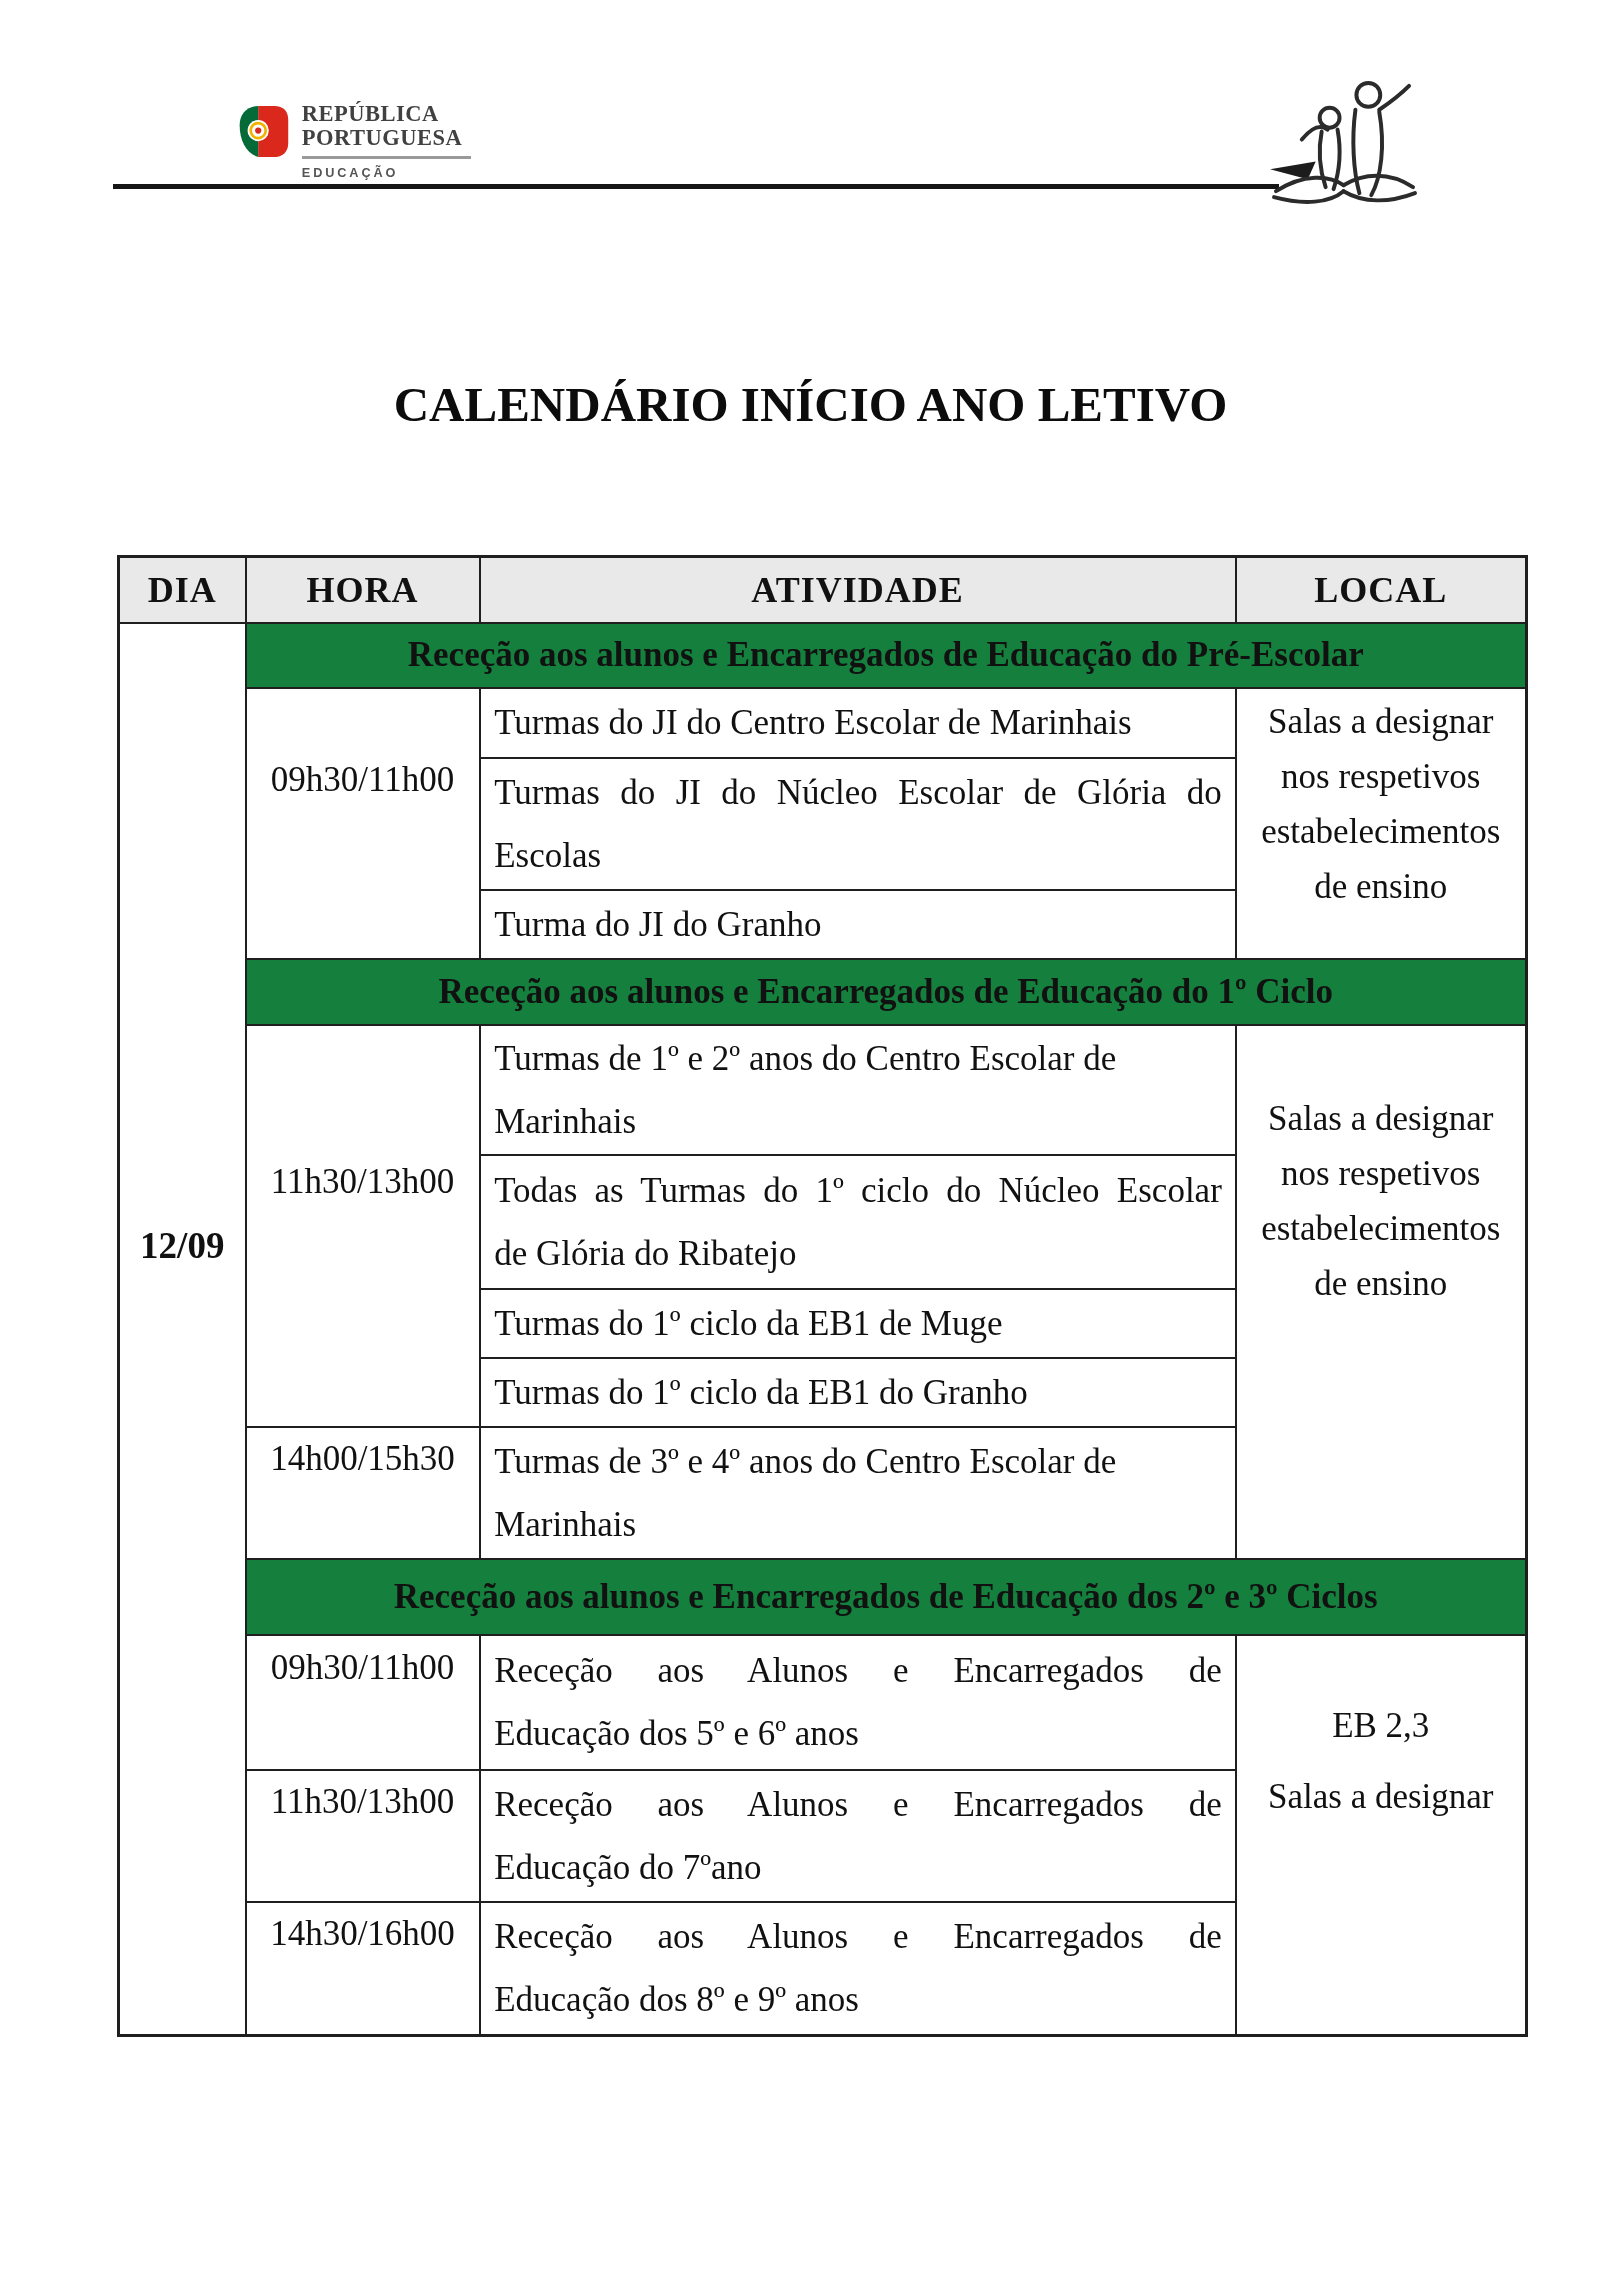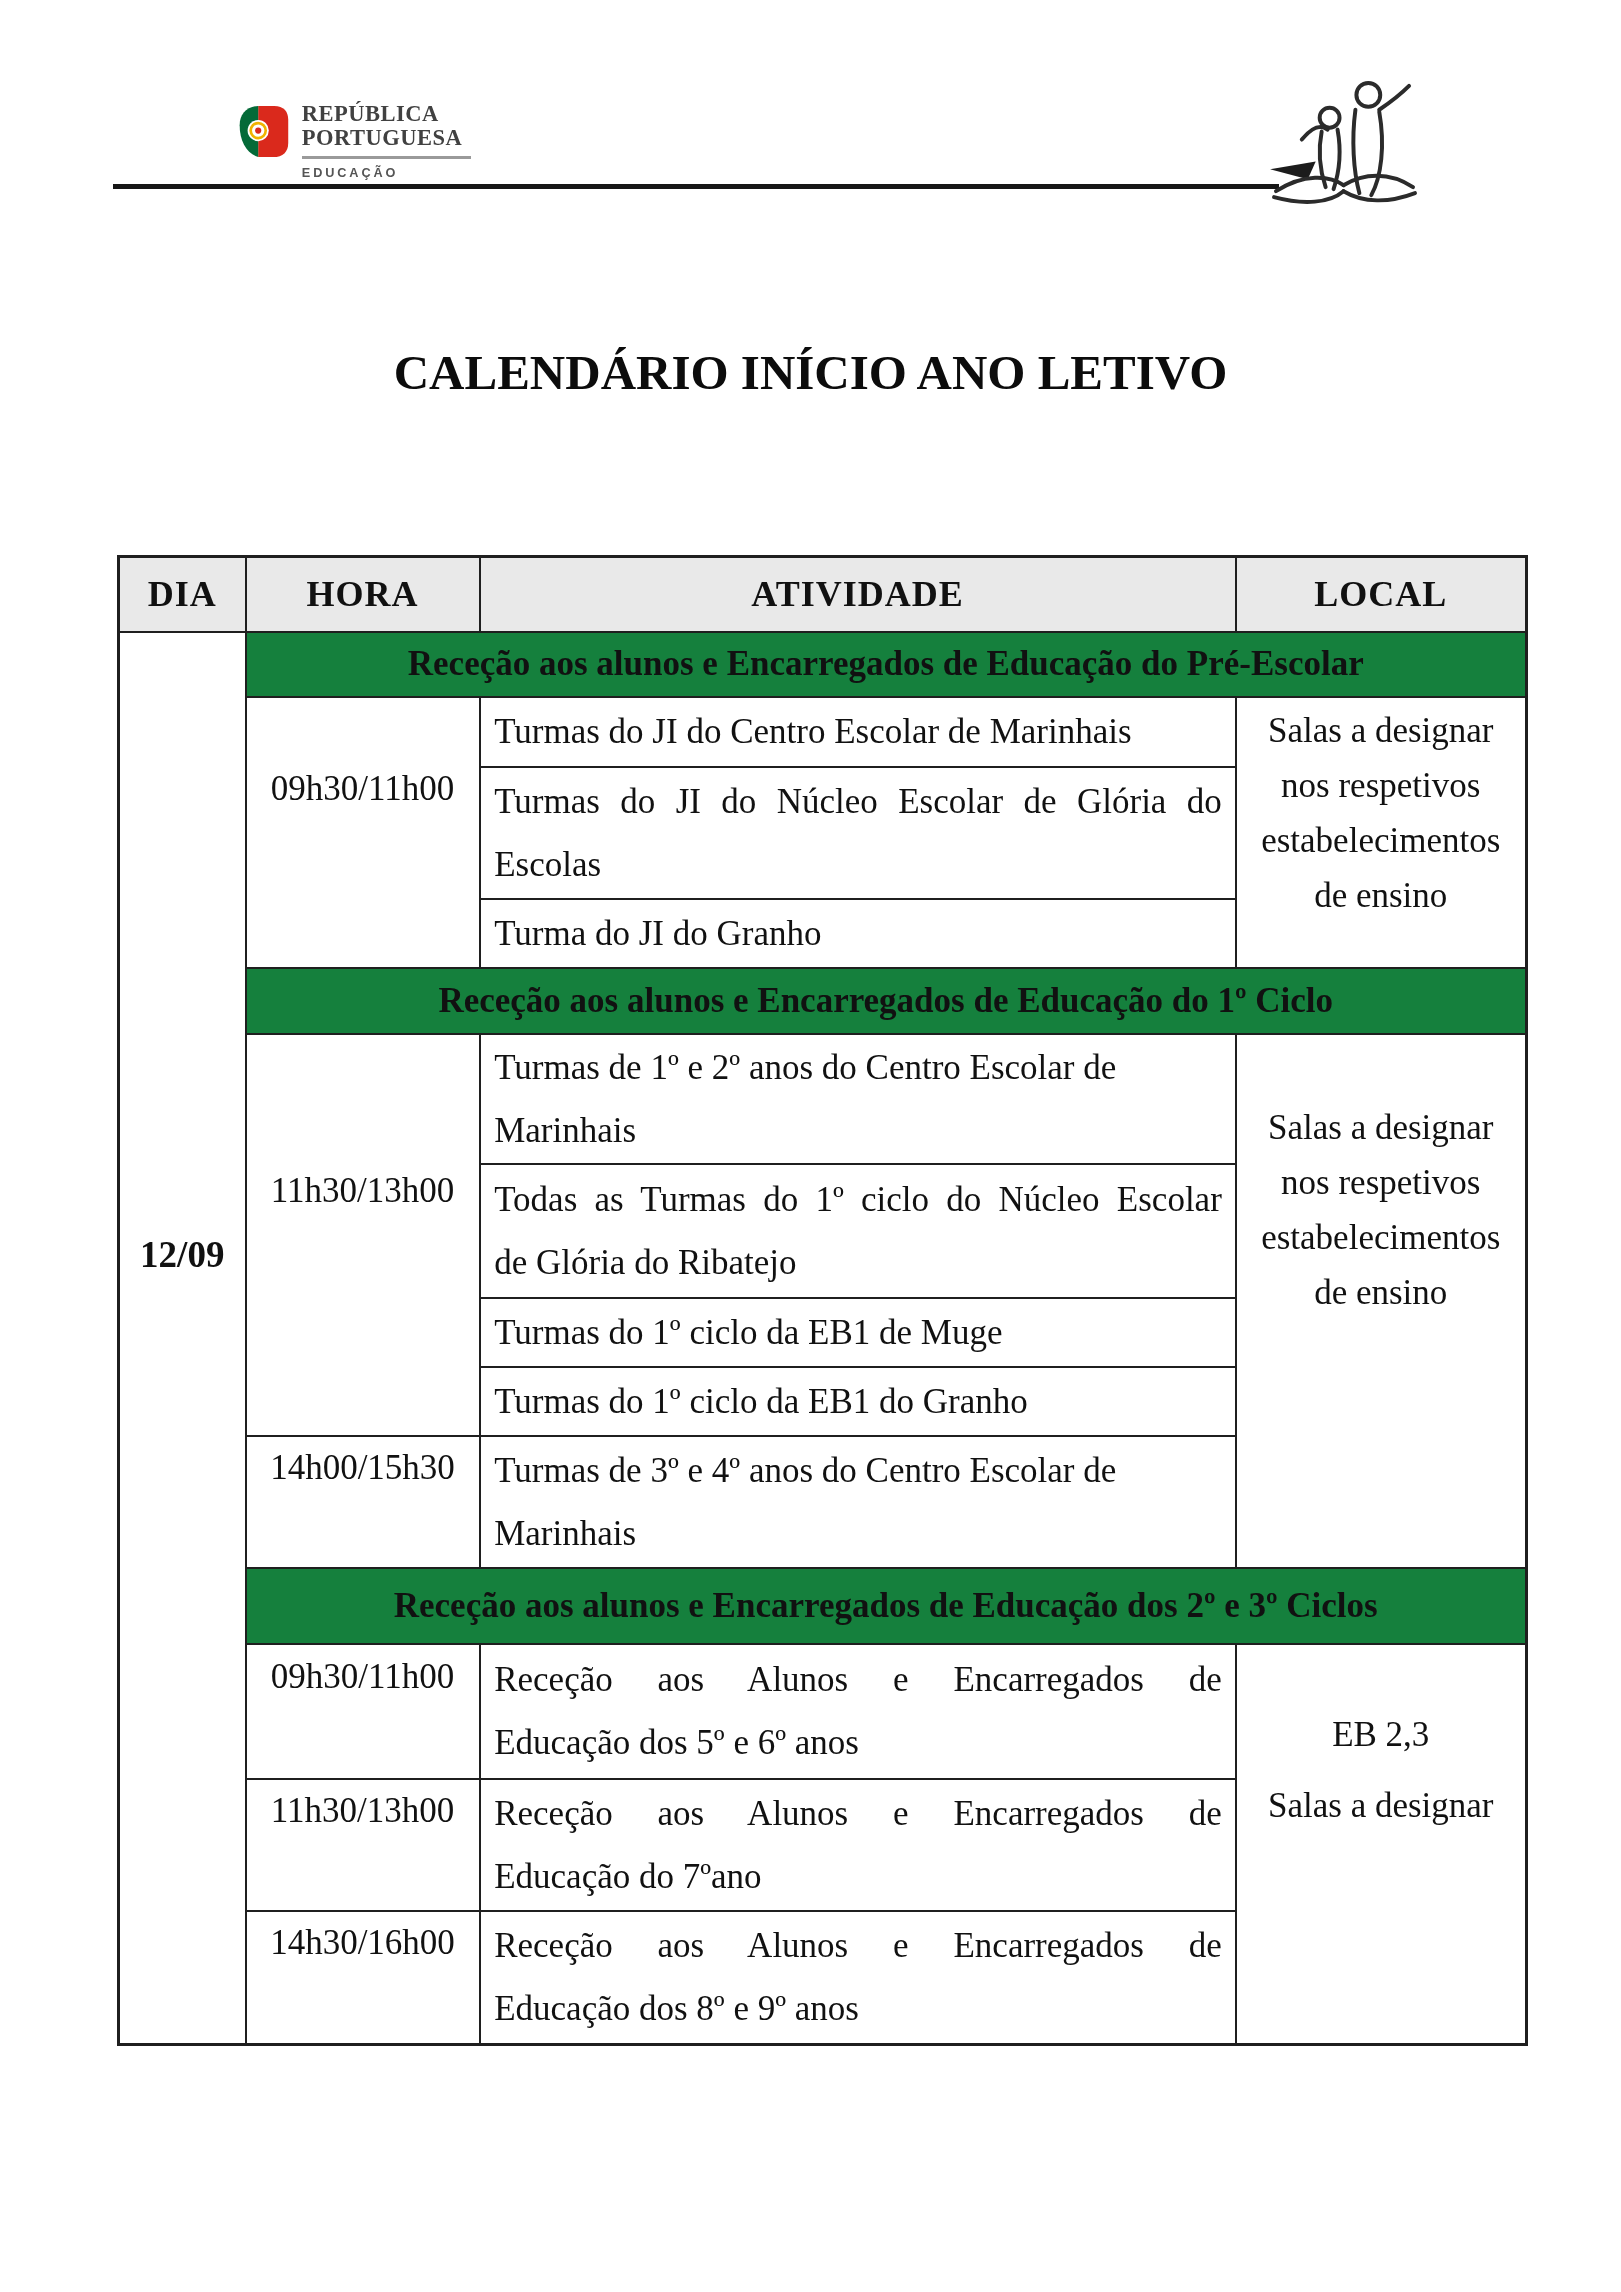--- a/index.html
+++ b/index.html
@@ -16,21 +16,21 @@
             font-family:"Liberation Sans","DejaVu Sans",sans-serif;}
   .school-name{position:absolute;left:554px;top:151px;white-space:nowrap;
                font-family:"Liberation Sans","DejaVu Sans",sans-serif;
                font-weight:bold;font-size:23.5px;letter-spacing:4.9px;color:#333;}
   .school-code{font-size:13.7px;letter-spacing:2px;color:#777;font-weight:bold;}
   .header-rule{position:absolute;left:113px;top:184px;width:1166px;height:4.9px;background:#161616;}
   .school-logo{position:absolute;left:1270px;top:78px;width:149px;height:139px;}
 
   
   .title1,.title2{position:absolute;left:0;width:1621px;text-align:center;
-                  font-weight:bold;font-size:49px;line-height:63px;color:#0c0c0c;}
+                  font-weight:bold;font-size:49px;line-height:63px;color:#0c0c0c;margin-top:32px;}
   .title1{top:341px;}
   .title2{top:439px;}
 
   
   table.cal{position:absolute;left:117px;top:555px;width:1408px;
             border-collapse:collapse;table-layout:fixed;font-size:35px;}
   table.cal,.cal td,.cal th{border:2px solid #1f1f1f;}
   table.cal{border-width:3.9px;}
   .cal th{background:#e9e9e9;font-size:36px;font-weight:bold;letter-spacing:1px;
           border-bottom-width:2.9px;text-align:center;padding:0;}
@@ -94,21 +94,21 @@
 
   <table class="cal">
     <colgroup>
         <col style="width:127px">
         <col style="width:234px">
         <col style="width:756px">
         <col style="width:291px">
       </colgroup>
 
     <tbody>
-        <tr style="height:75px">
+        <tr style="height:66px">
       <th>DIA</th>
       <th>HORA</th>
       <th>ATIVIDADE</th>
       <th>LOCAL</th>
     </tr>
 
     <tr style="height:65px">
       <td class="dia" rowspan="14">12/09</td>
       <td class="section" colspan="3">Receção aos alunos e Encarregados de Educação do Pré-Escolar</td>
     </tr>

